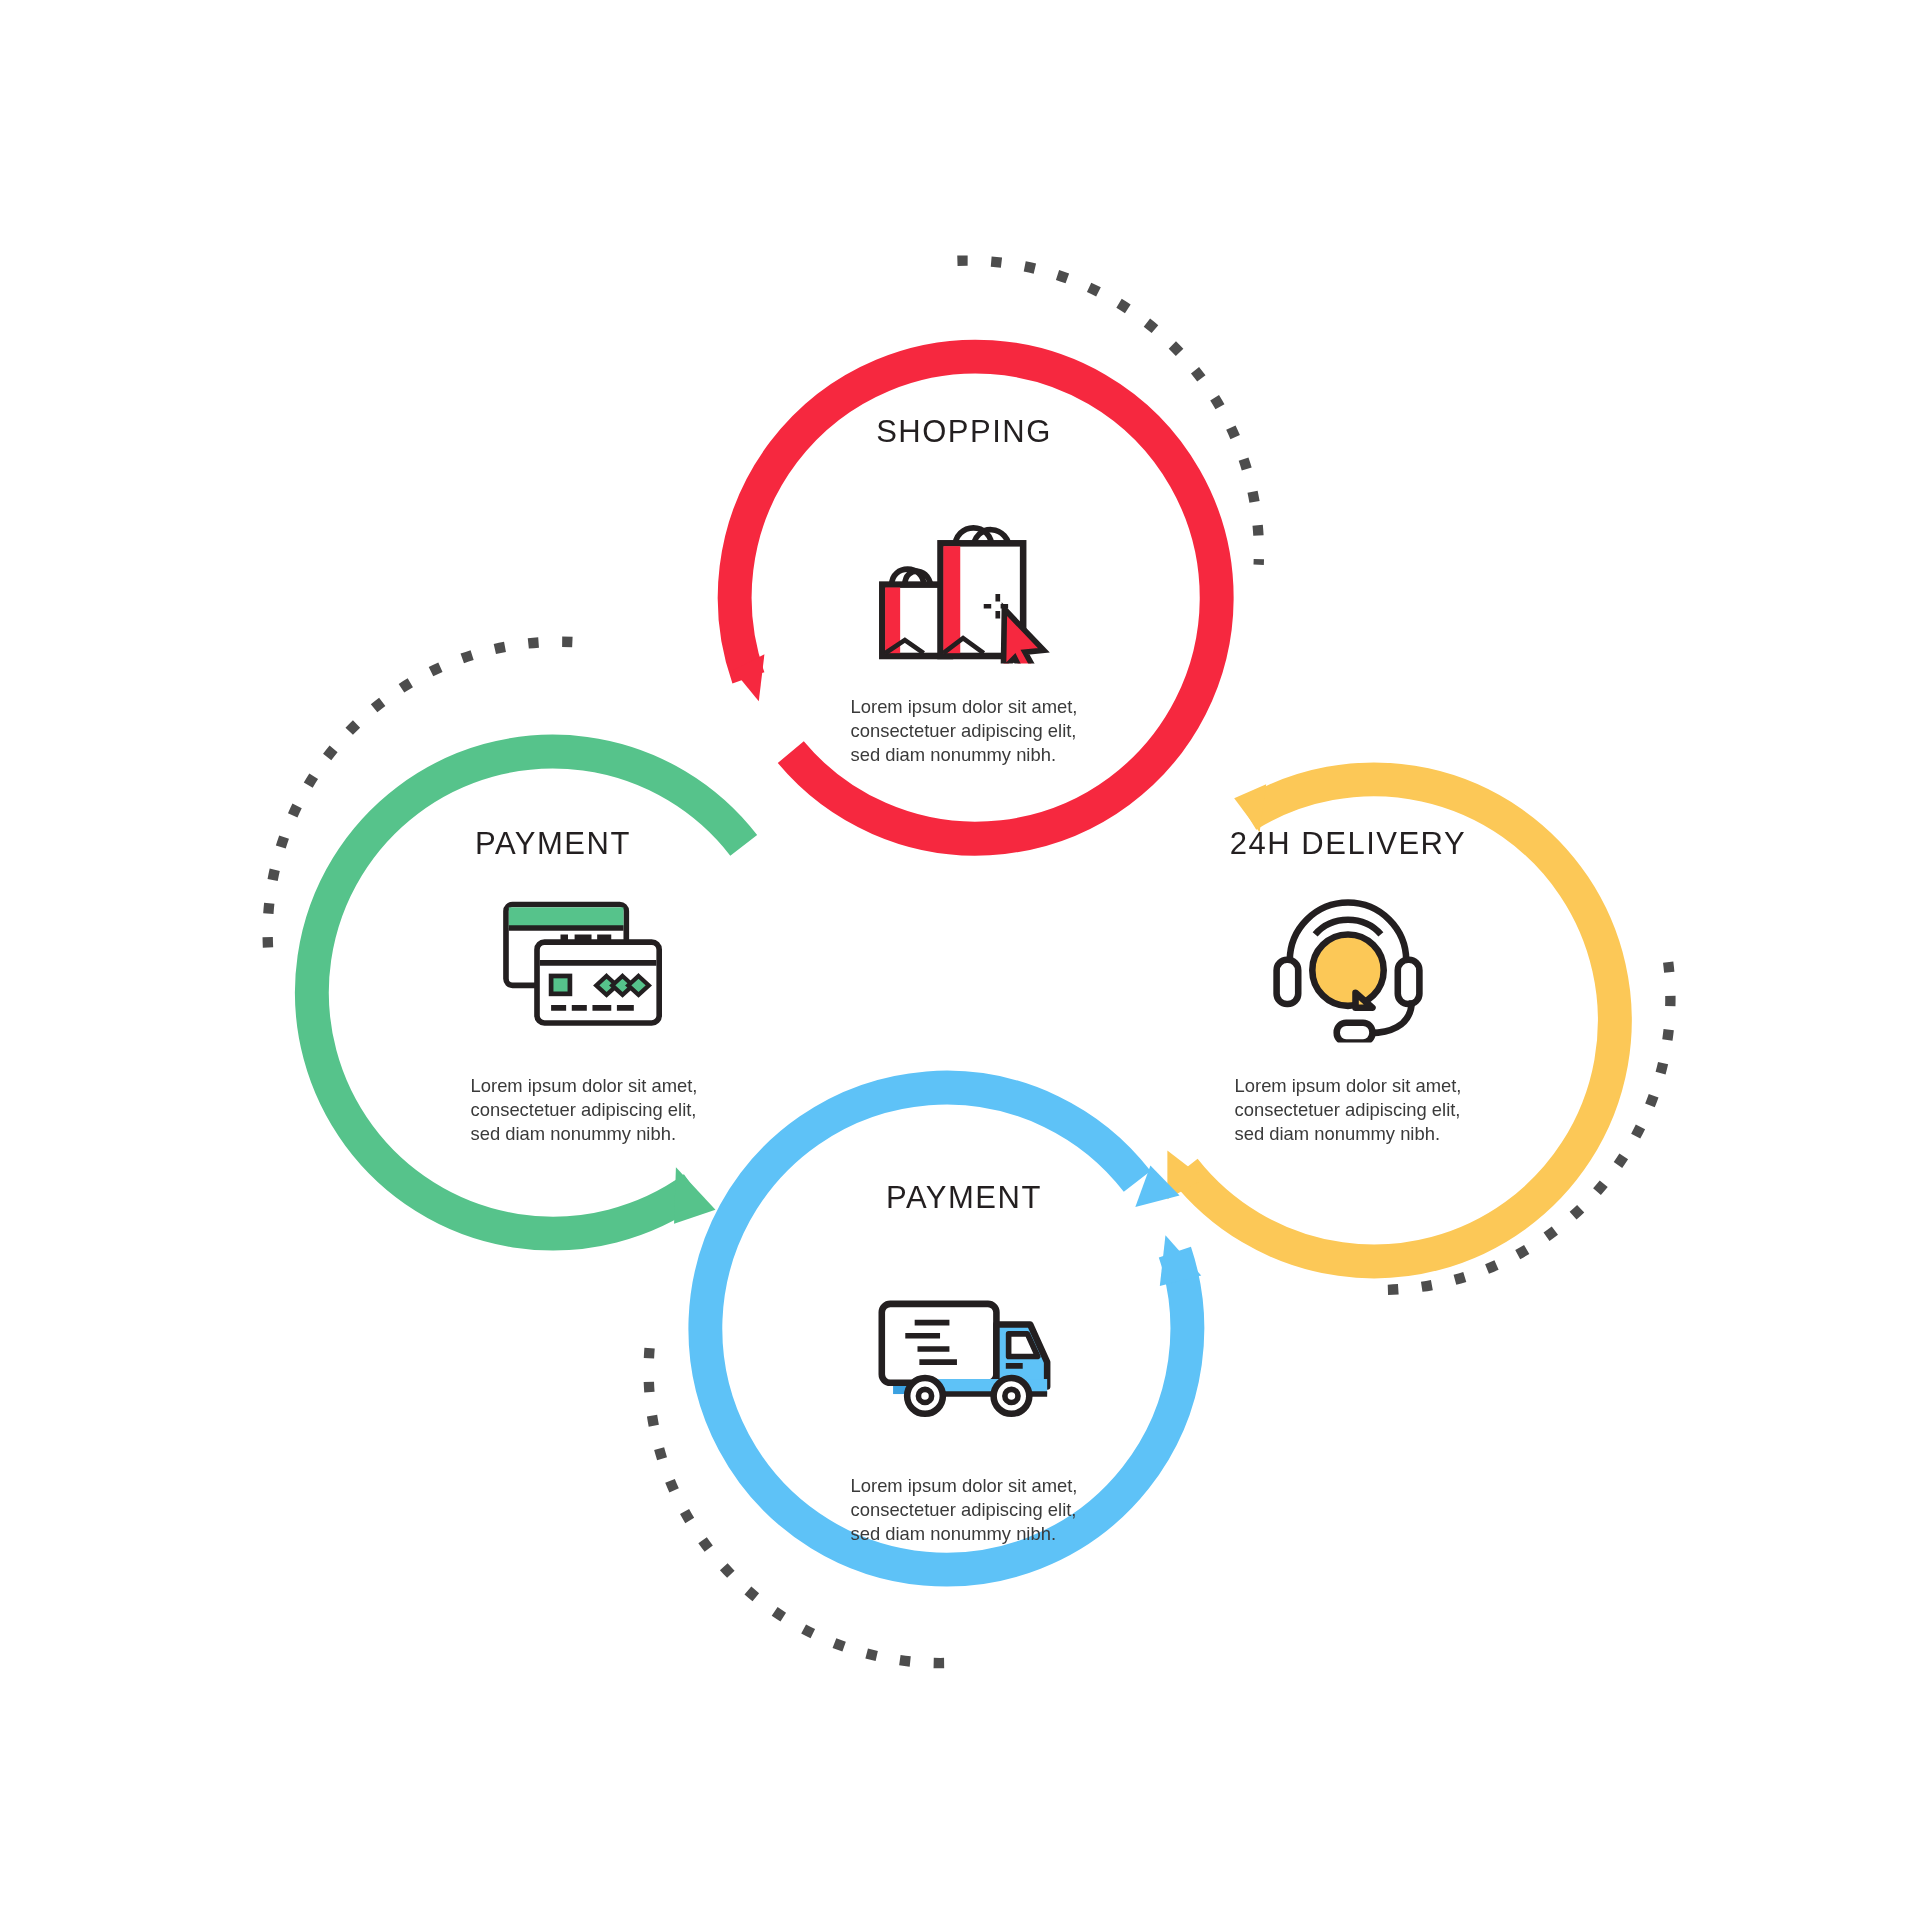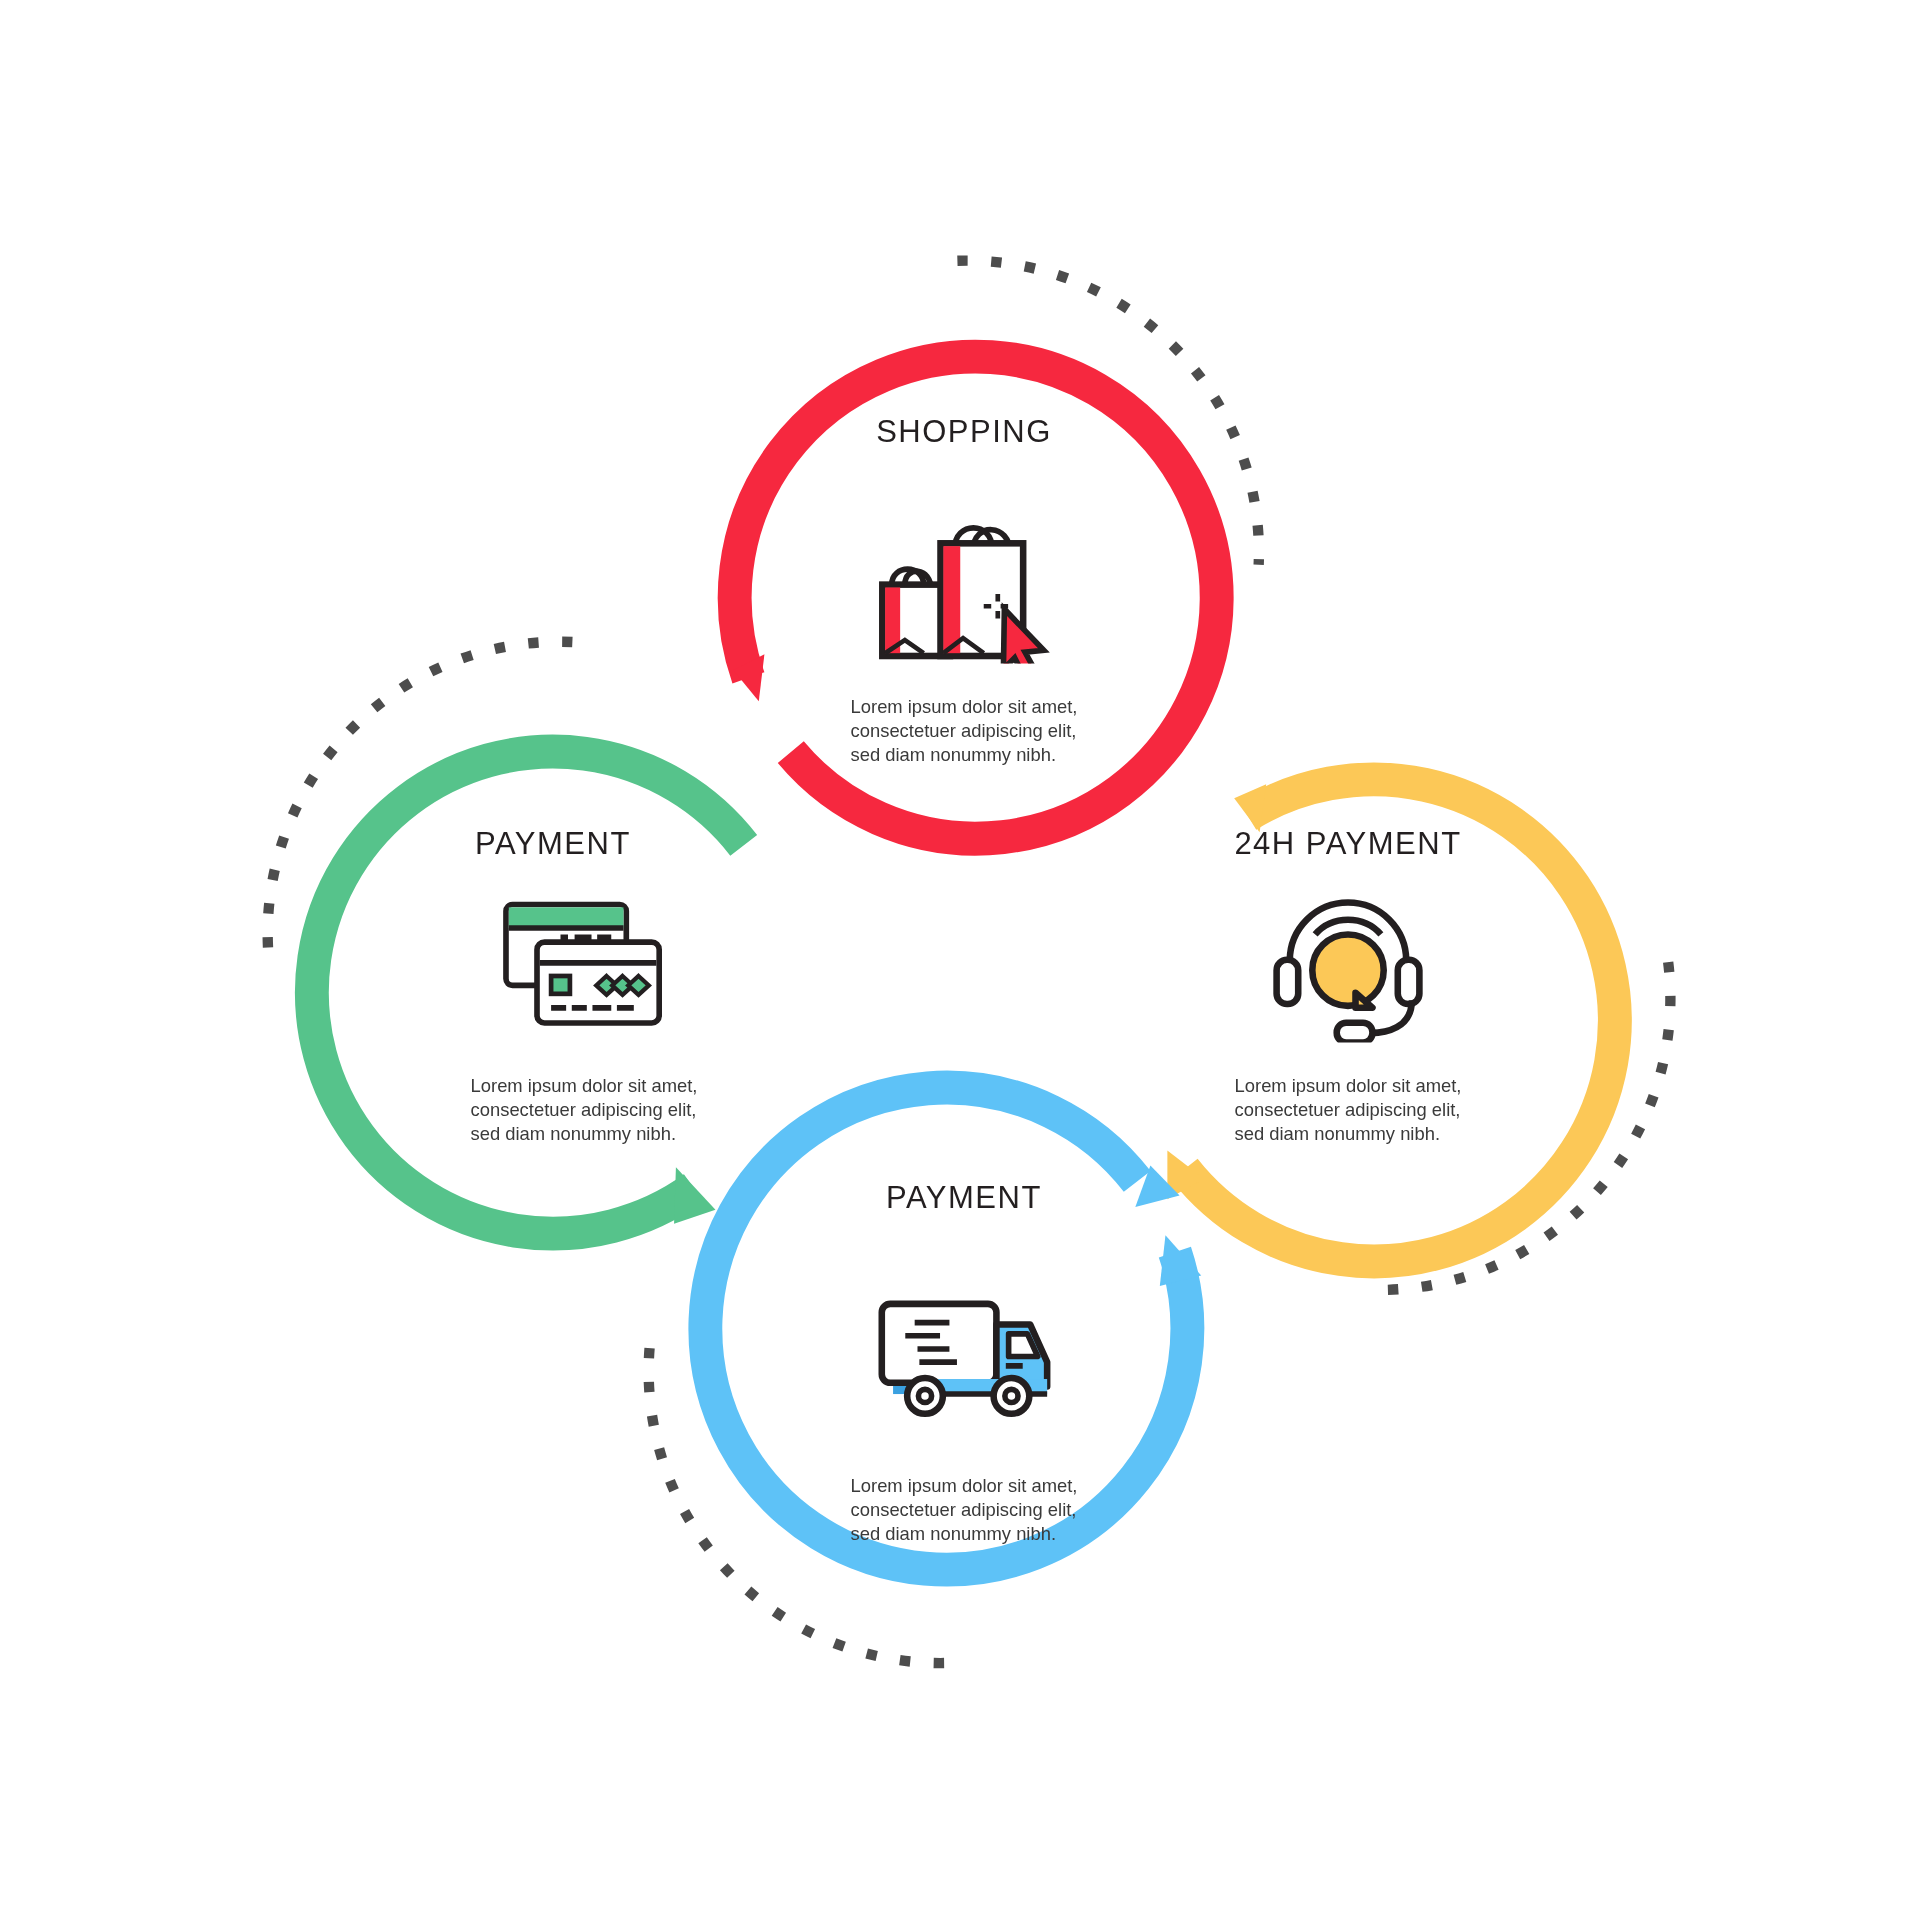--- a/index.html
+++ b/index.html
@@ -161,21 +161,21 @@
       <path d="M 70 126 L 86 126 M 92 126 L 108 126 M 114 126 L 134 126 M 140 126 L 158 126" stroke="#231f20" stroke-width="6" stroke-linecap="butt"></path>
     </svg>
   </div>
 
   <div class="node-desc" style="left:584px; top:1074px;">
     <div>Lorem ipsum dolor sit amet,</div>
     <div>consectetuer adipiscing elit,</div>
     <div>sed diam nonummy nibh.</div>
   </div>
 
-  <div class="node-label" style="left:1348px; top:826px;">24H PAYMENT</div>
+  <div class="node-label" style="left:1348px; top:826px;">24H DELIVERY</div>
 
   <div class="icon-wrap" style="left:1348px; top:965px; width:188px; height:155px;">
     <svg viewBox="0 0 200 165" width="188" height="155">
 
       <path d="M 38 102 L 38 78 A 62 62 0 0 1 162 78 L 162 102" fill="none" stroke="#231f20" stroke-width="7"></path>
 
       <path d="M 65 50 A 45 42 0 0 1 135 50" fill="none" stroke="#231f20" stroke-width="7"></path>
 
       <rect x="24" y="77" width="23" height="47" rx="11" fill="#ffffff" stroke="#231f20" stroke-width="7"></rect>
 

